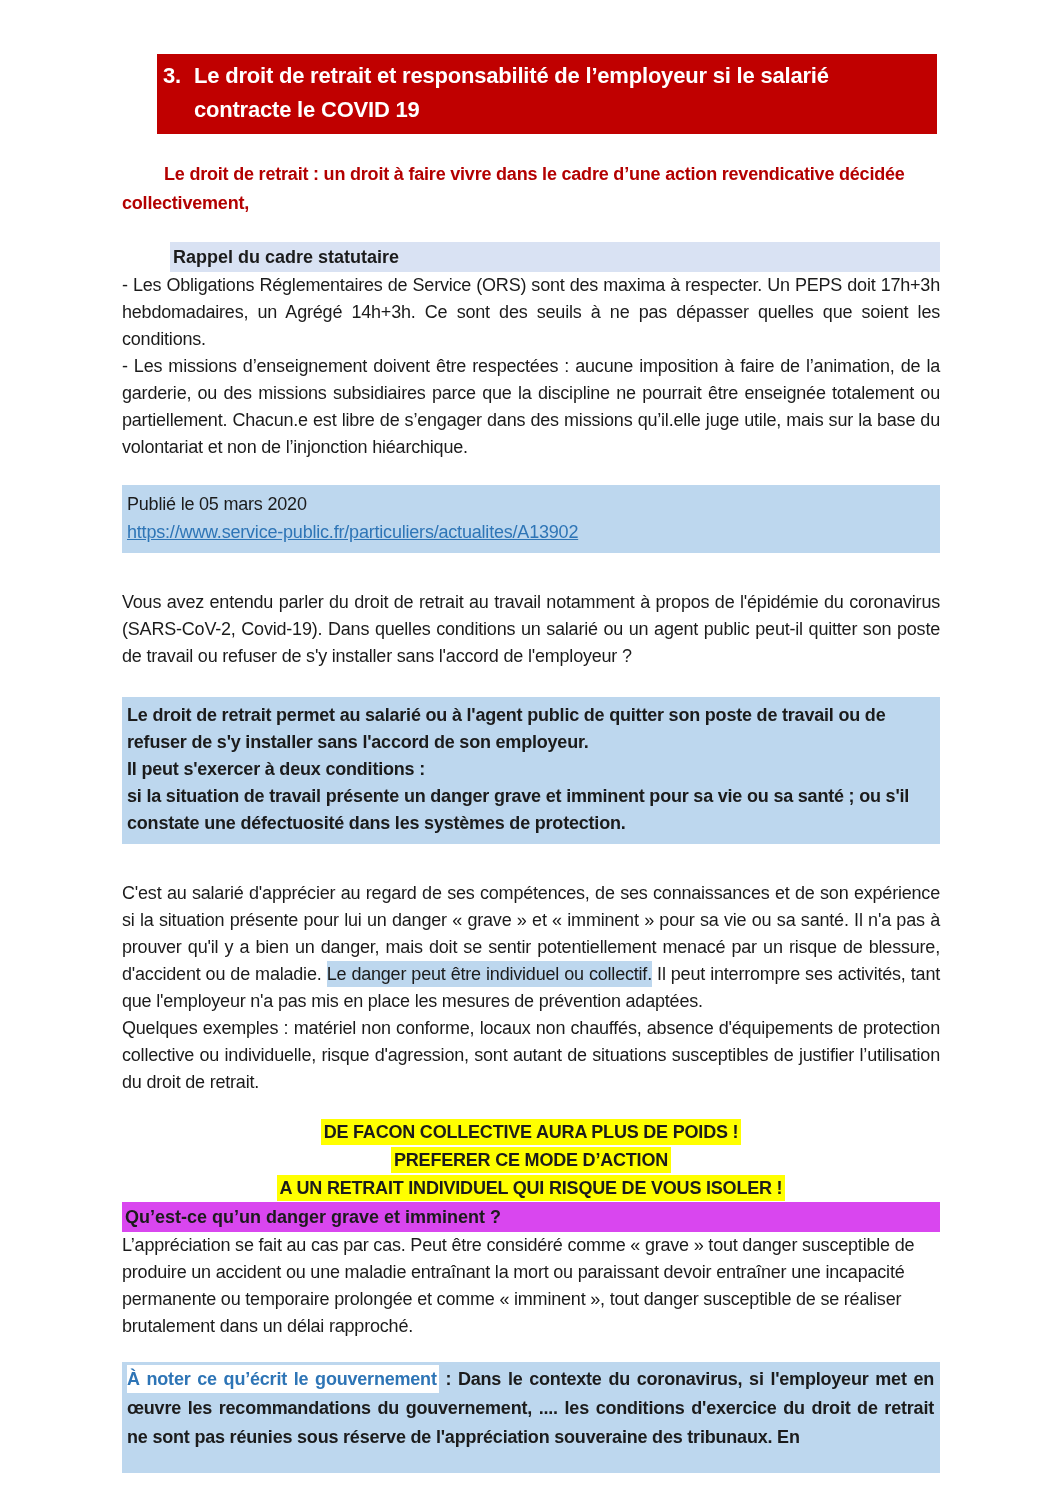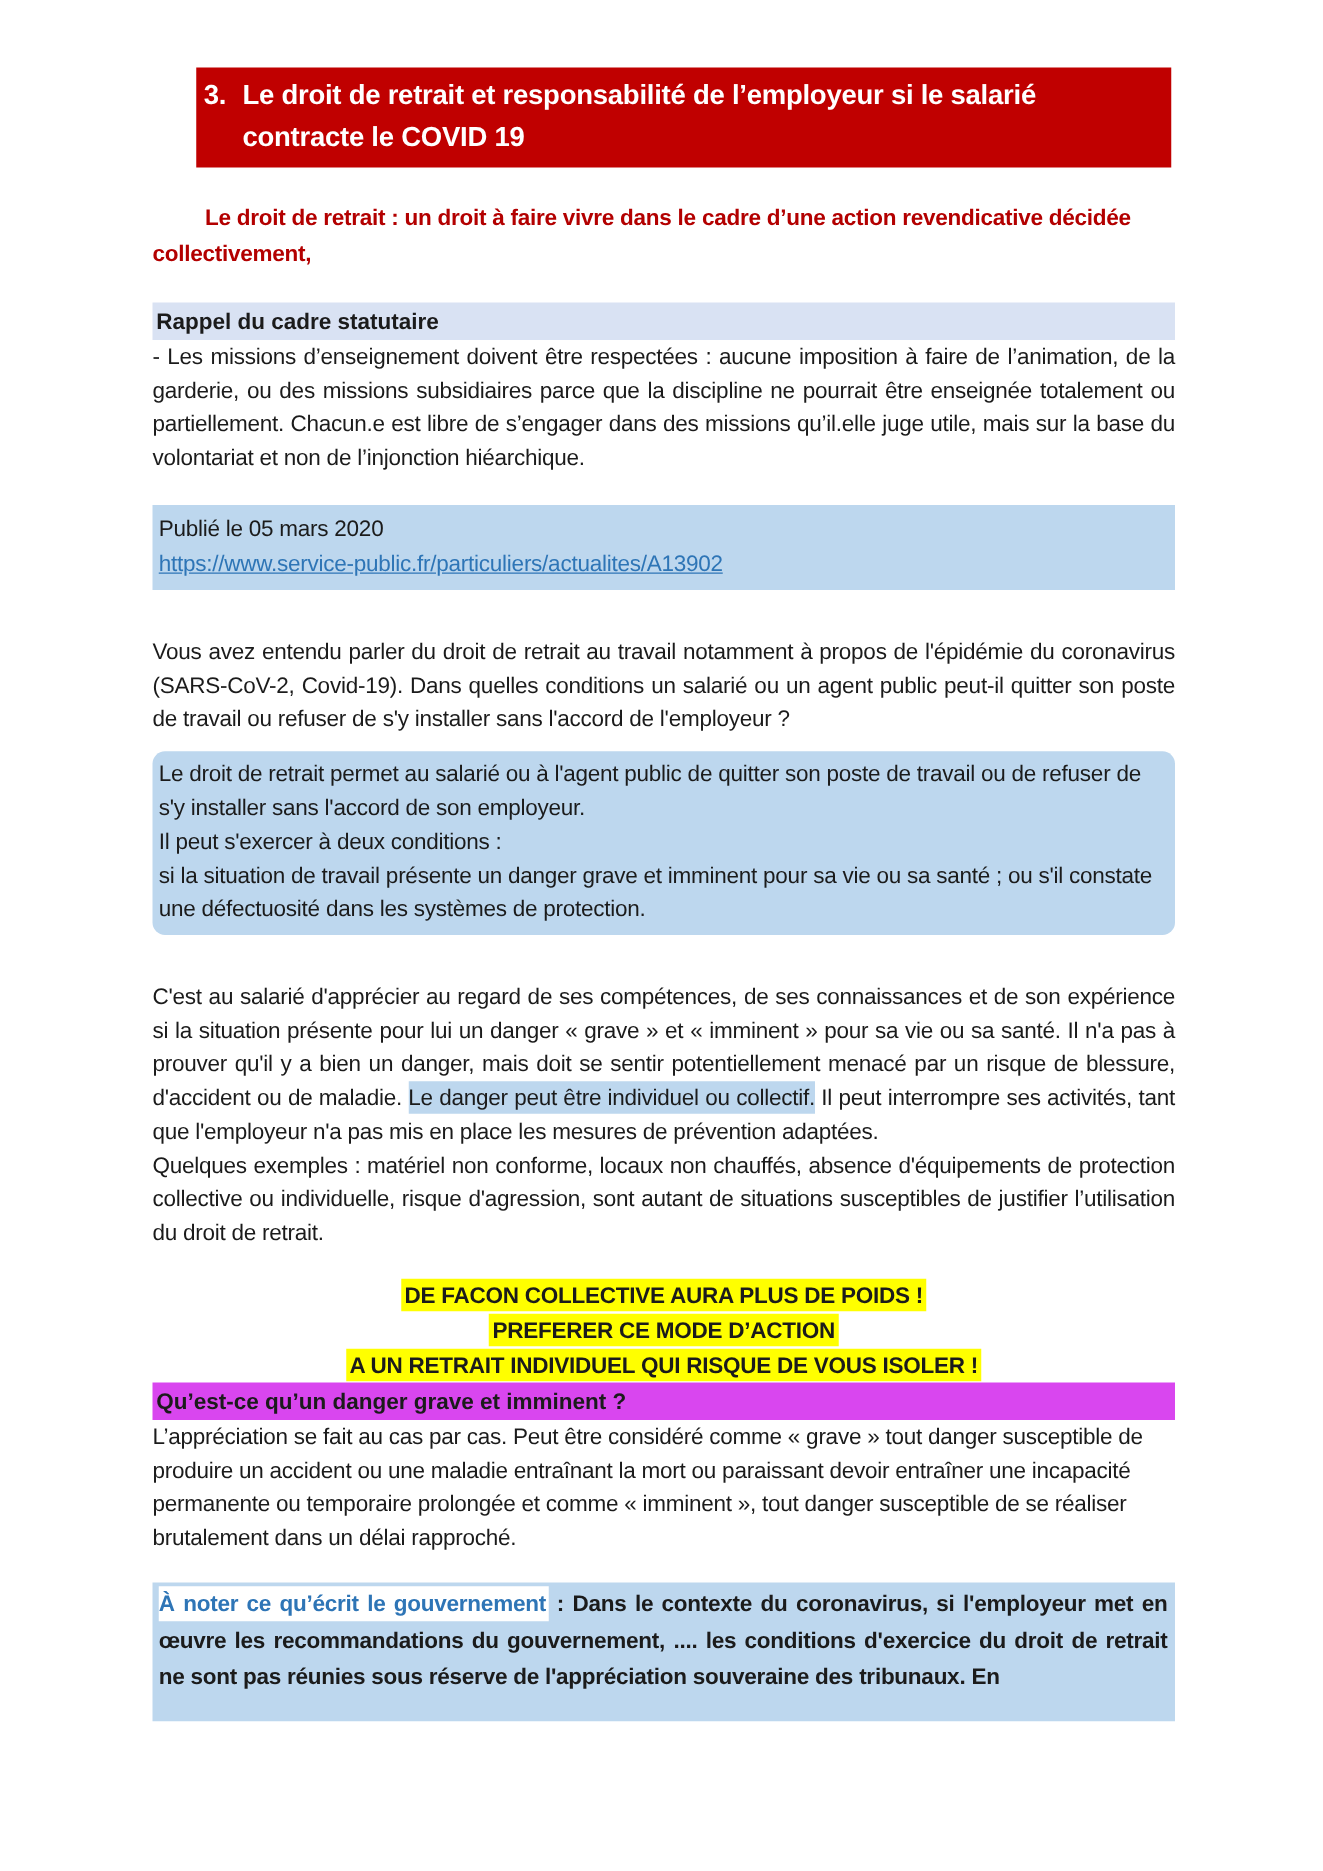--- a/index.html
+++ b/index.html
@@ -37,41 +37,41 @@
     text-indent:42px;
     letter-spacing:-0.2px;
   }
 
   .bar {
     font-weight:bold;
     font-size:18px;
     line-height:23px;
     padding:4px 6px 3px 3px;
   }
-  .bar-blue-light { background:#D9E2F3; margin-top:24px; }
+  .bar-blue-light { background:#D9E2F3; margin-top:24px;margin-left:48px; }
   .bar-peach { background:#d946ef; }
 
   .body {
     margin:0;
     font-size:18px;
     line-height:27px;
     letter-spacing:-0.2px;
   }
   .justify { text-align:justify; }
   .mt { margin-top:36px; }
 
   .box-blue {
     background:#BDD7EE;
     padding:5px 8px 7px 5px;
     font-size:18px;
     line-height:28px;
     letter-spacing:-0.2px;
   }
   .source-box { margin-top:24px; }
-  .def-box { margin-top:12px; font-weight:normal; line-height:27px;border-radius:10px; }
+  .def-box { margin-top:27px; font-weight:bold; line-height:27px; }
 
   .link { color:#2E75B6; text-decoration:underline; cursor:pointer; }
 
   .hl-blue { background:#BDD7EE; padding:3px 0; }
 
   .warning {
     margin-top:22px;
     text-align:center;
     font-weight:bold;
     font-size:18px;
@@ -100,20 +100,21 @@
   <div class="banner">
     <span class="banner-num">3.</span>
     <span class="banner-title">Le droit de retrait et responsabilité de l’employeur si le salarié contracte le COVID 19</span>
   </div>
 
   <div class="content">
 
     <p class="intro-red">Le droit de retrait : un droit à faire vivre dans le cadre d’une action revendicative décidée collectivement,</p>
 
     <div class="bar bar-blue-light">Rappel du cadre statutaire</div>
+    <p class="body justify">- Les Obligations Réglementaires de Service (ORS) sont des maxima à respecter. Un PEPS doit 17h+3h hebdomadaires, un Agrégé 14h+3h. Ce sont des seuils à ne pas dépasser quelles que soient les conditions.</p>
     <p class="body justify">- Les missions d’enseignement doivent être respectées : aucune imposition à faire de l’animation, de la garderie, ou des missions subsidiaires parce que la discipline ne pourrait être enseignée totalement ou partiellement. Chacun.e est libre de s’engager dans des missions qu’il.elle juge utile, mais sur la base du volontariat et non de l’injonction hiéarchique.</p>
 
     <div class="box-blue source-box">
       <div>Publié le 05 mars 2020</div>
       <div><a class="link" href="#">https://www.service-public.fr/particuliers/actualites/A13902</a></div>
     </div>
 
     <p class="body justify mt">Vous avez entendu parler du droit de retrait au travail notamment à propos de l'épidémie du coronavirus (SARS-CoV-2, Covid-19). Dans quelles conditions un salarié ou un agent public peut-il quitter son poste de travail ou refuser de s'y installer sans l'accord de l'employeur ?</p>
 
     <div class="box-blue def-box">

